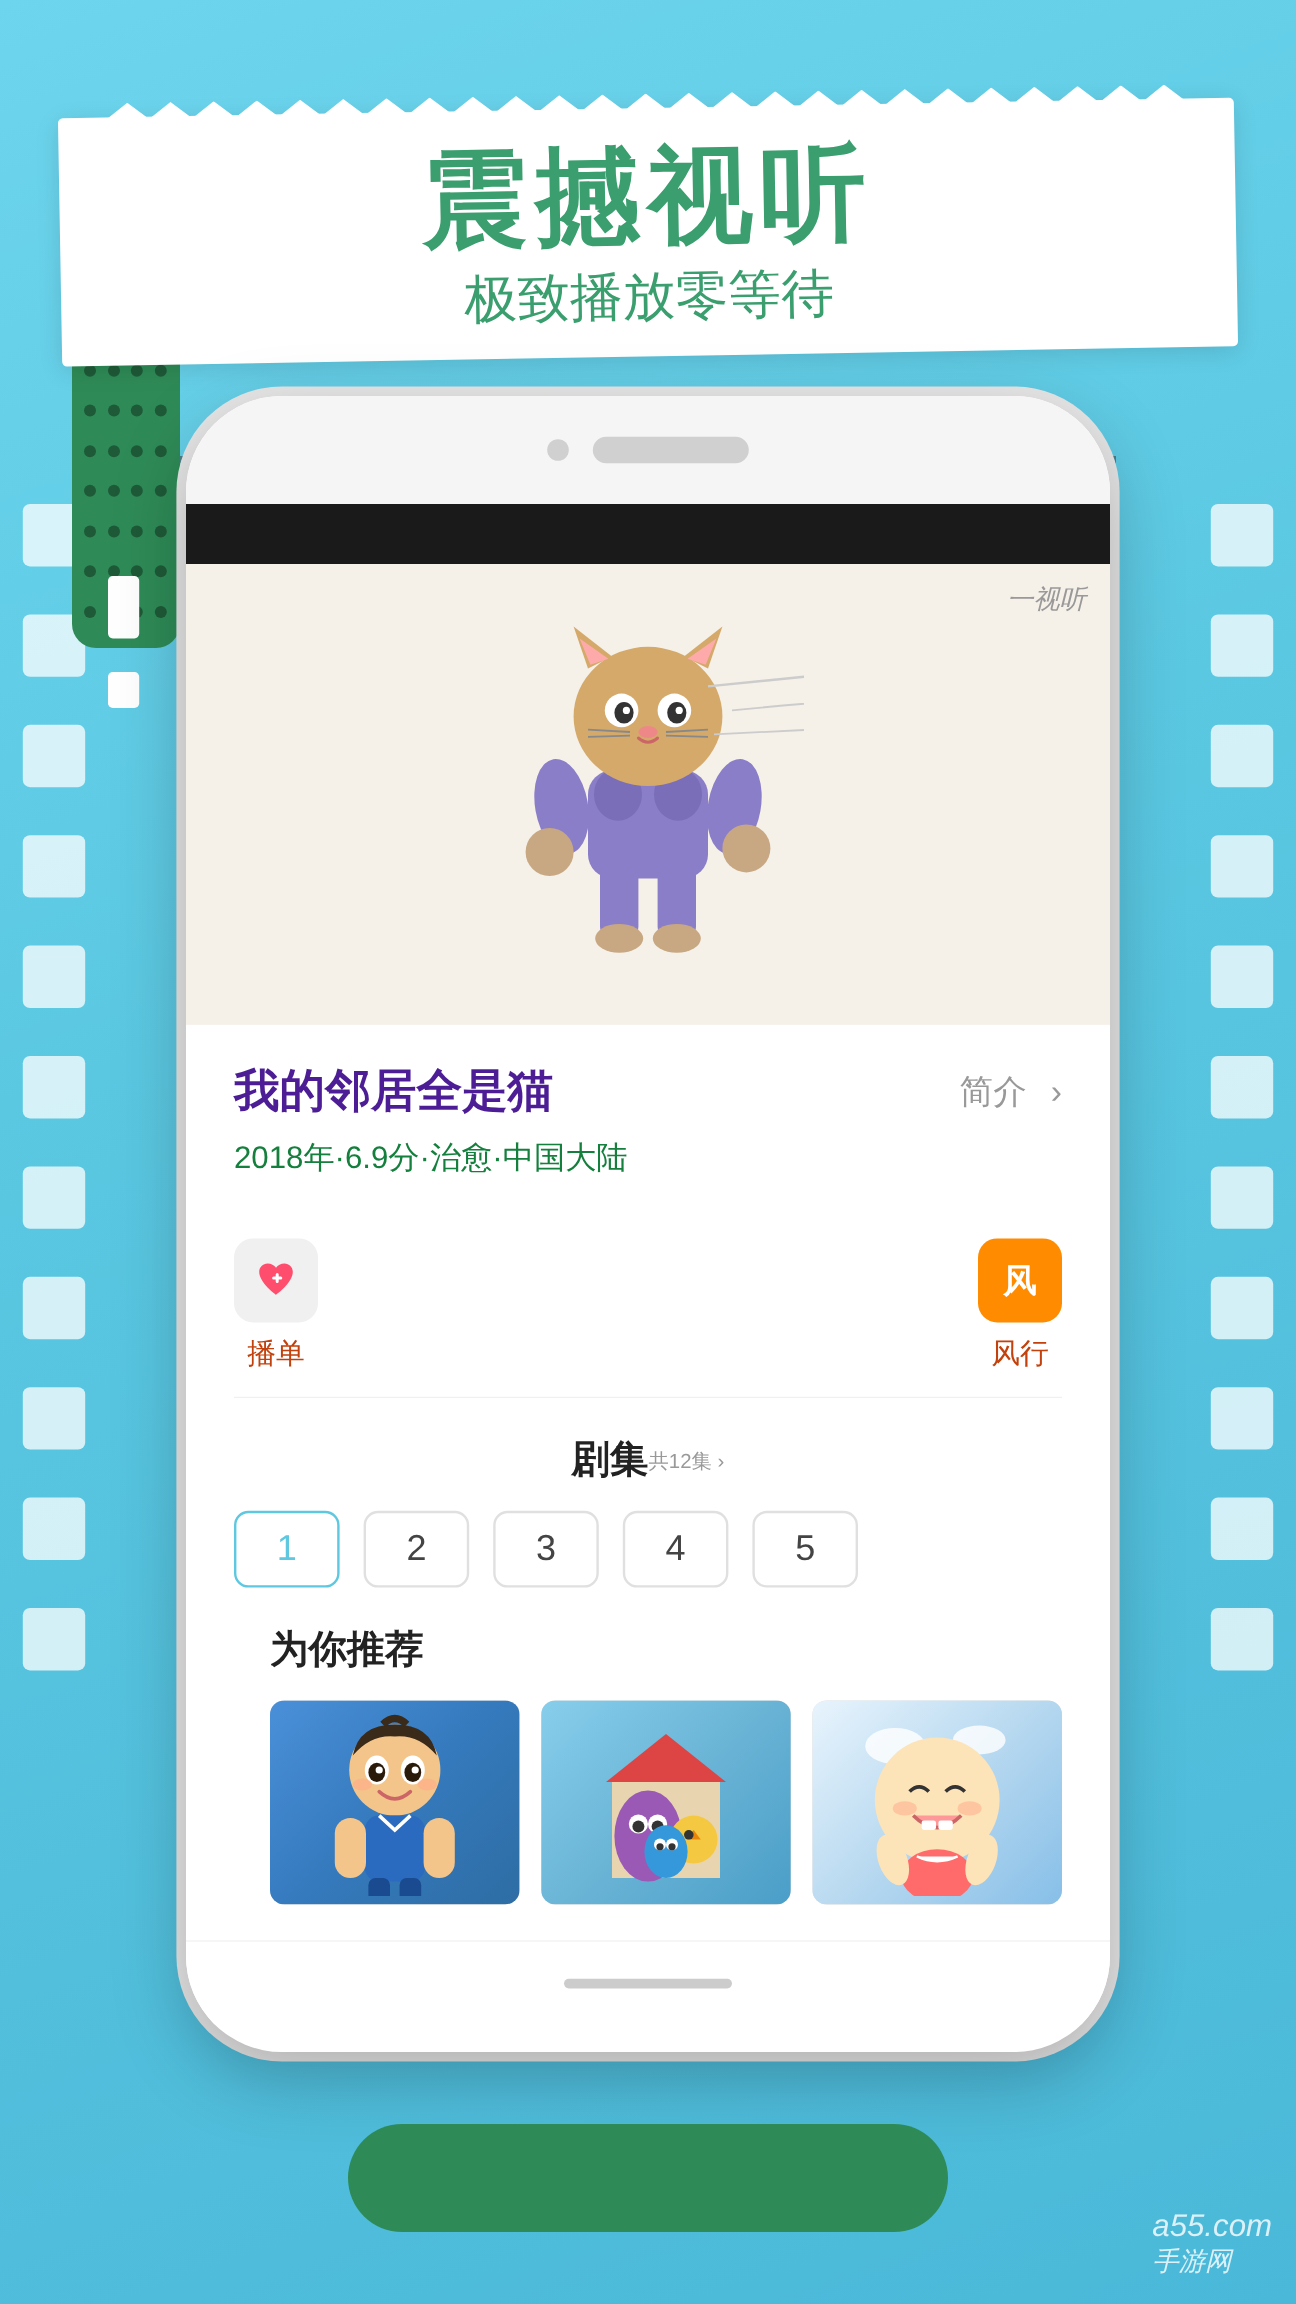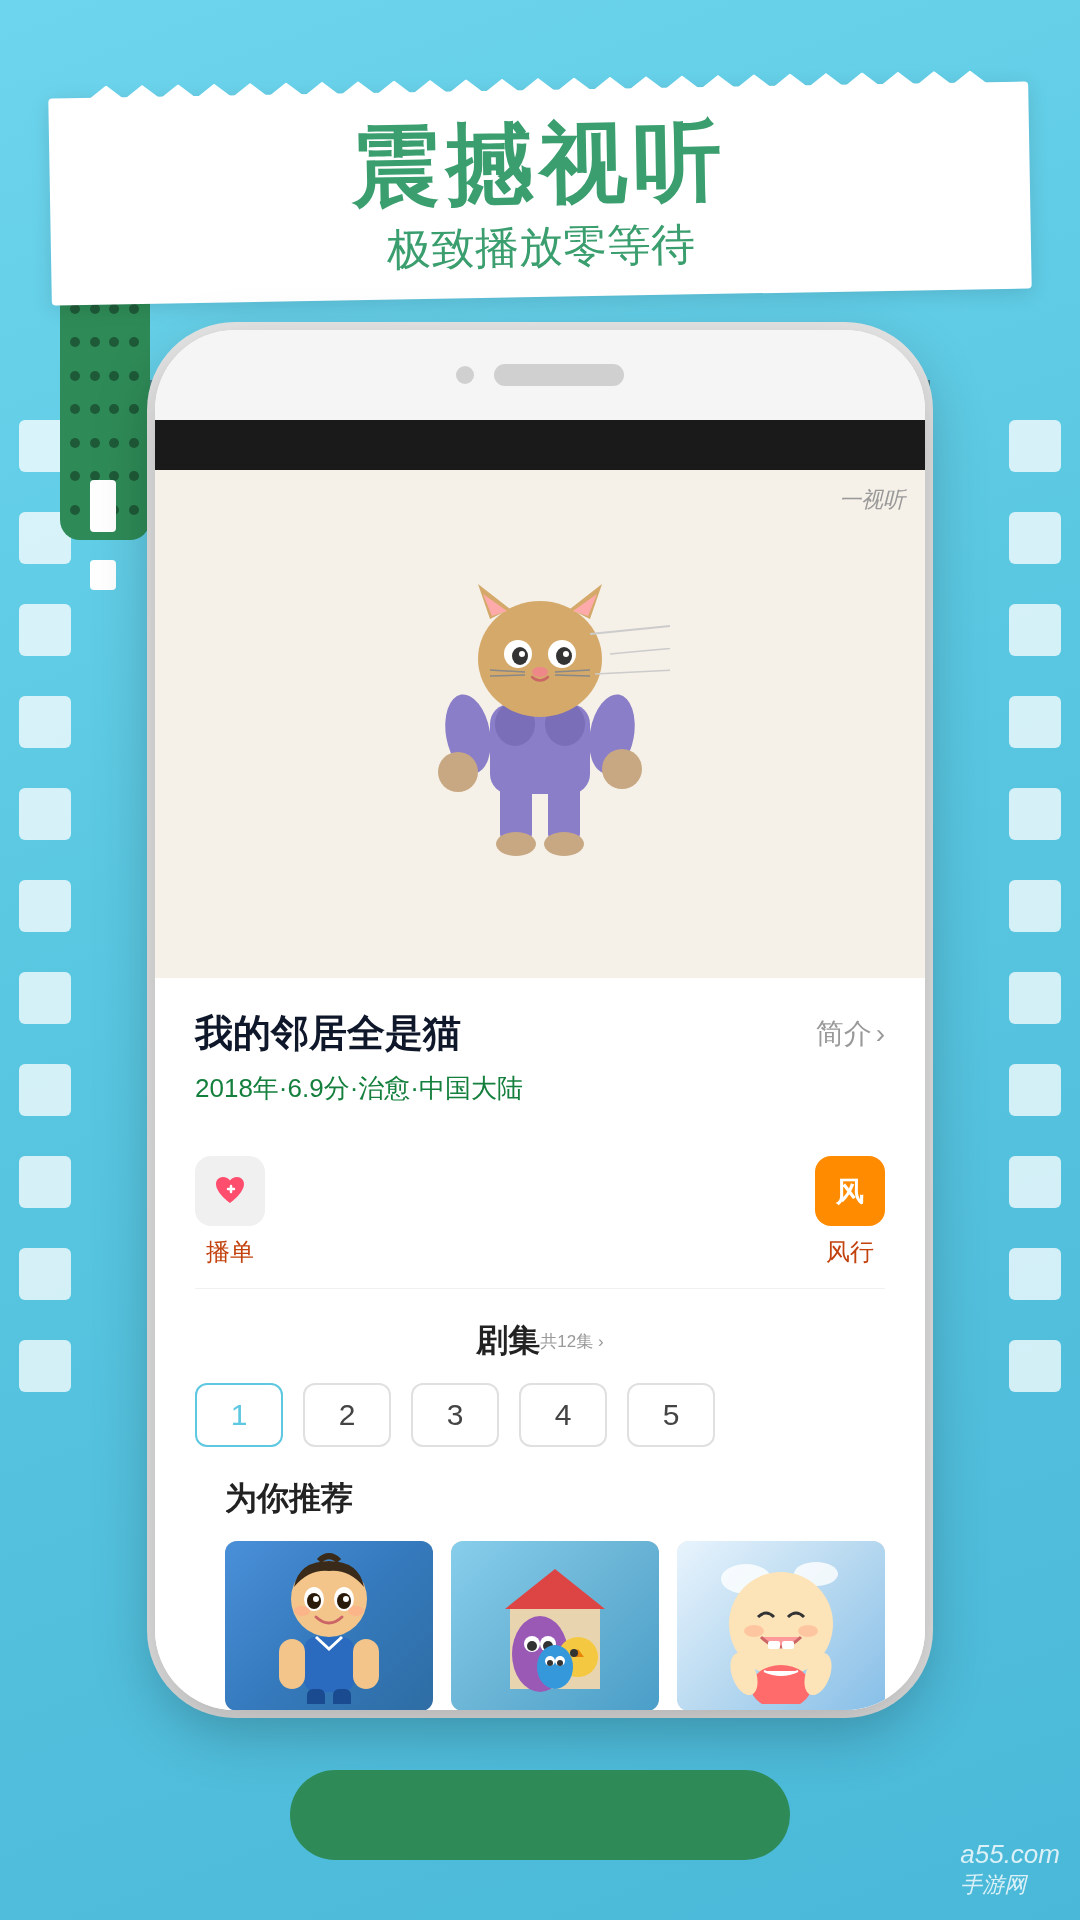--- a/index.html
+++ b/index.html
@@ -159,21 +159,21 @@
       border-radius: 11px;
     }
 
     
     .video-player {
       background: #1a1a1a;
       height: 50px;
     }
     .video-content {
       background: #f5f0e8;
-      height: 508px;
+      height: 384px;
       display: flex;
       align-items: center;
       justify-content: center;
       position: relative;
     }
     .video-watermark {
       position: absolute;
       top: 15px;
       right: 20px;
       font-size: 22px;
@@ -191,28 +191,28 @@
     
     .title-row {
       display: flex;
       align-items: center;
       justify-content: space-between;
       margin-bottom: 12px;
     }
     .content-title {
       font-size: 38px;
       font-weight: 700;
-      color: #0f172a;
+      color: #4c1d95;
     }
     .intro-link {
       font-size: 28px;
       color: #999;
       display: flex;
       align-items: center;
-      gap: 4px;
+      gap: 20px;
     }
 
     
     .meta-info {
       font-size: 26px;
       color: #15803d;
       margin-bottom: 30px;
     }
 
     

